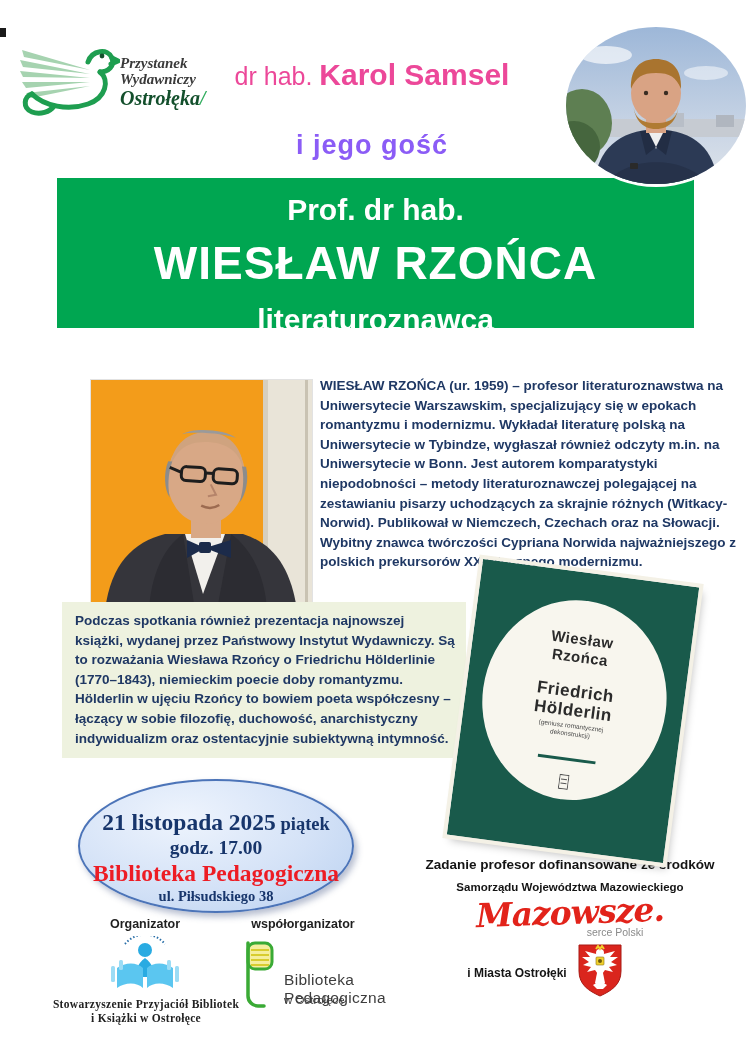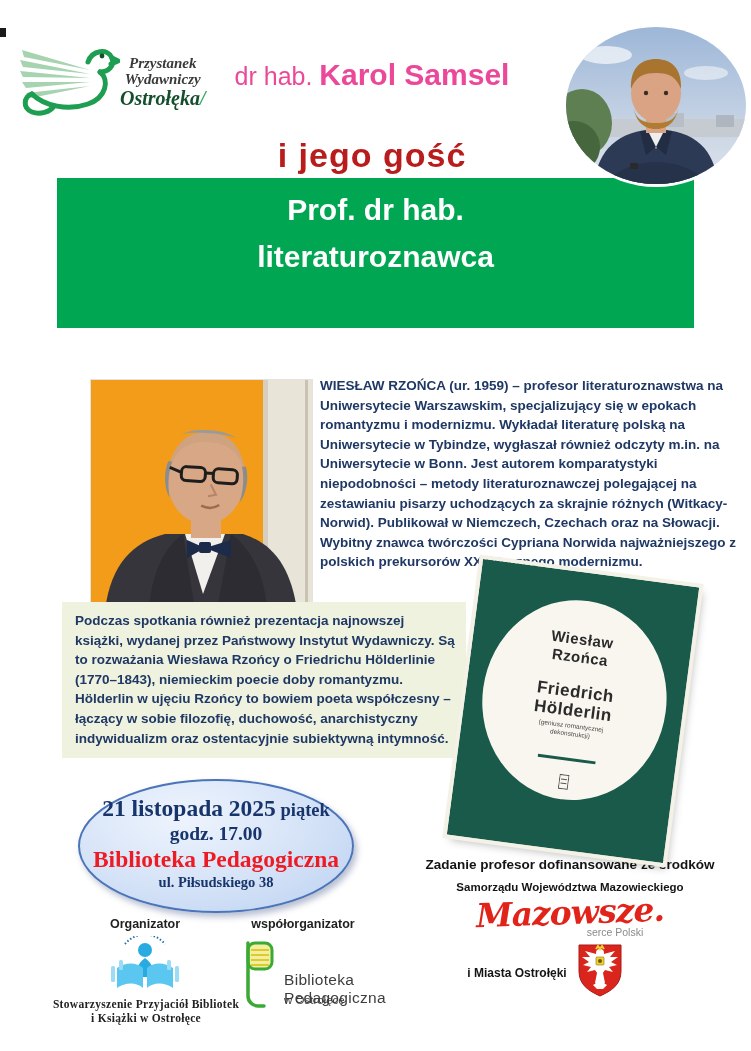--- a/index.html
+++ b/index.html
@@ -4,28 +4,28 @@
 <style>
   html,body{margin:0;padding:0;background:#ffffff;}
   body{font-family:"Liberation Sans",sans-serif;}
   .poster{position:relative;width:751px;height:1051px;background:#fff;overflow:hidden;}
   .abs{position:absolute;}
   .center{text-align:center;}
 
   
   .corner-mark{left:0;top:28px;width:6px;height:9px;background:#1a1a1a;}
   .club-logo{left:18px;top:40px;width:102px;height:90px;}
-  .club-logo-text{left:120px;top:56px;line-height:1.05;font-family:"Liberation Serif",serif;font-style:italic;font-weight:bold;text-align:center;}
+  .club-logo-text{left:120px;top:56px;line-height:1.05;font-family:"Liberation Serif",serif;font-style:italic;font-weight:bold;}
   .club-logo-text .l1,.club-logo-text .l2{font-size:15px;color:#3a3a3a;display:block;}
   .club-logo-text .l3{font-size:20px;color:#134f2c;display:block;}
   .club-logo-text .slash{color:#2fac5c;font-weight:bold;}
   .host-line{left:183px;top:58px;width:378px;color:#ec4899;white-space:nowrap;}
   .host-prefix{font-size:25px;font-weight:normal;}
   .host-name{font-size:30px;font-weight:bold;}
-  .guest-line{left:183px;top:136px;width:378px;font-size:34px;font-weight:bold;color:#b91c1c;letter-spacing:1px;}
+  .guest-line{left:183px;top:130px;width:378px;font-size:27px;font-weight:bold;color:#8b5cf6;letter-spacing:1px;}
   .guest-photo{left:566px;top:27px;width:180px;height:157px;border-radius:50%;overflow:hidden;z-index:6;box-shadow:0 0 0 3px #fff;}
 
   
   .banner{left:57px;top:178px;width:637px;height:150px;background:#00a651;color:#fff;z-index:1;}
   .banner .b1{margin-top:15px;font-size:30px;font-weight:bold;}
   .banner .b2{margin-top:9px;font-size:46px;font-weight:bold;letter-spacing:1px;}
   .banner .b3{margin-top:13px;font-size:30px;font-weight:bold;}
 
   
   .speaker-photo{left:90px;top:379px;width:221px;height:230px;overflow:hidden;border:1px solid #e2e2e2;}
@@ -42,21 +42,21 @@
   .book-title{margin-top:16px;font-size:17px;font-weight:bold;line-height:19px;letter-spacing:.5px;}
   .book-sub{margin-top:2px;font-size:6.5px;line-height:8px;color:#4a4a4a;}
   .book-divider{width:58px;height:3px;background:#195a4b;margin:20px auto 0 auto;}
   .piw-mark{position:absolute;left:50%;bottom:10px;transform:translateX(-50%);}
 
   
   .event-oval{left:78px;top:779px;width:272px;height:130px;border-radius:50%;
               background:radial-gradient(ellipse at 38% 28%, #eef4fd 0%, #d4e2f7 55%, #b9d0f0 100%);
               border:2px solid #4c74b8;box-shadow:3px 4px 6px rgba(50,70,120,.35);
               font-family:"Liberation Serif",serif;font-weight:bold;color:#17356b;z-index:2;}
-  .event-oval .row1{margin-top:14px;}
+  .event-oval .row1{margin-top:28px;}
   .event-date{font-size:23.5px;}
   .event-day{font-size:18.5px;}
   .event-time{font-size:19.5px;margin-top:1px;text-align:center;}
   .event-venue{font-size:23.5px;color:#ed1c24;margin-top:1px;}
   .event-address{font-size:14.5px;margin-top:1px;}
 
   
   .funding-1{left:400px;top:857px;width:340px;font-size:13.5px;font-weight:bold;color:#141414;}
   .funding-2{left:400px;top:881px;width:340px;font-size:11.5px;font-weight:bold;color:#141414;}
   .mazowsze{left:430px;top:893px;width:280px;text-align:center;}
@@ -137,20 +137,21 @@
       <ellipse cx="90" cy="66" rx="25" ry="29" fill="#d9a384"></ellipse>
       <path d="M65 62 C64 40 76 32 90 32 C104 32 116 40 115 62 C110 50 104 46 90 46 C76 46 70 50 65 62 Z" fill="#a9742f"></path>
       <path d="M67 72 C67 92 76 102 90 102 C104 102 113 92 113 72 C113 88 108 96 90 96 C72 96 67 88 67 72 Z" fill="#b07b33"></path>
       <circle cx="80" cy="66" r="2.2" fill="#3a2d22"></circle>
       <circle cx="100" cy="66" r="2.2" fill="#3a2d22"></circle>
     </svg>
   </div>
 
   <div class="abs banner center">
     <div class="b1">Prof. dr hab.</div>
+    <div class="b2">WIESŁAW RZOŃCA</div>
     <div class="b3">literaturoznawca</div>
   </div>
 
   <div class="abs speaker-photo">
     <svg width="221" height="230" viewBox="0 0 221 230">
       <rect width="221" height="230" fill="#f39c1a"></rect>
       <rect x="172" y="0" width="49" height="230" fill="#e9e4d8"></rect>
       <rect x="172" y="0" width="5" height="230" fill="#d6cfbf"></rect>
       <rect x="214" y="0" width="3" height="230" fill="#c9c2b2"></rect>
       <path d="M14 230 C20 184 42 162 74 154 L152 154 C184 164 200 190 206 230 Z" fill="#35353b"></path>

